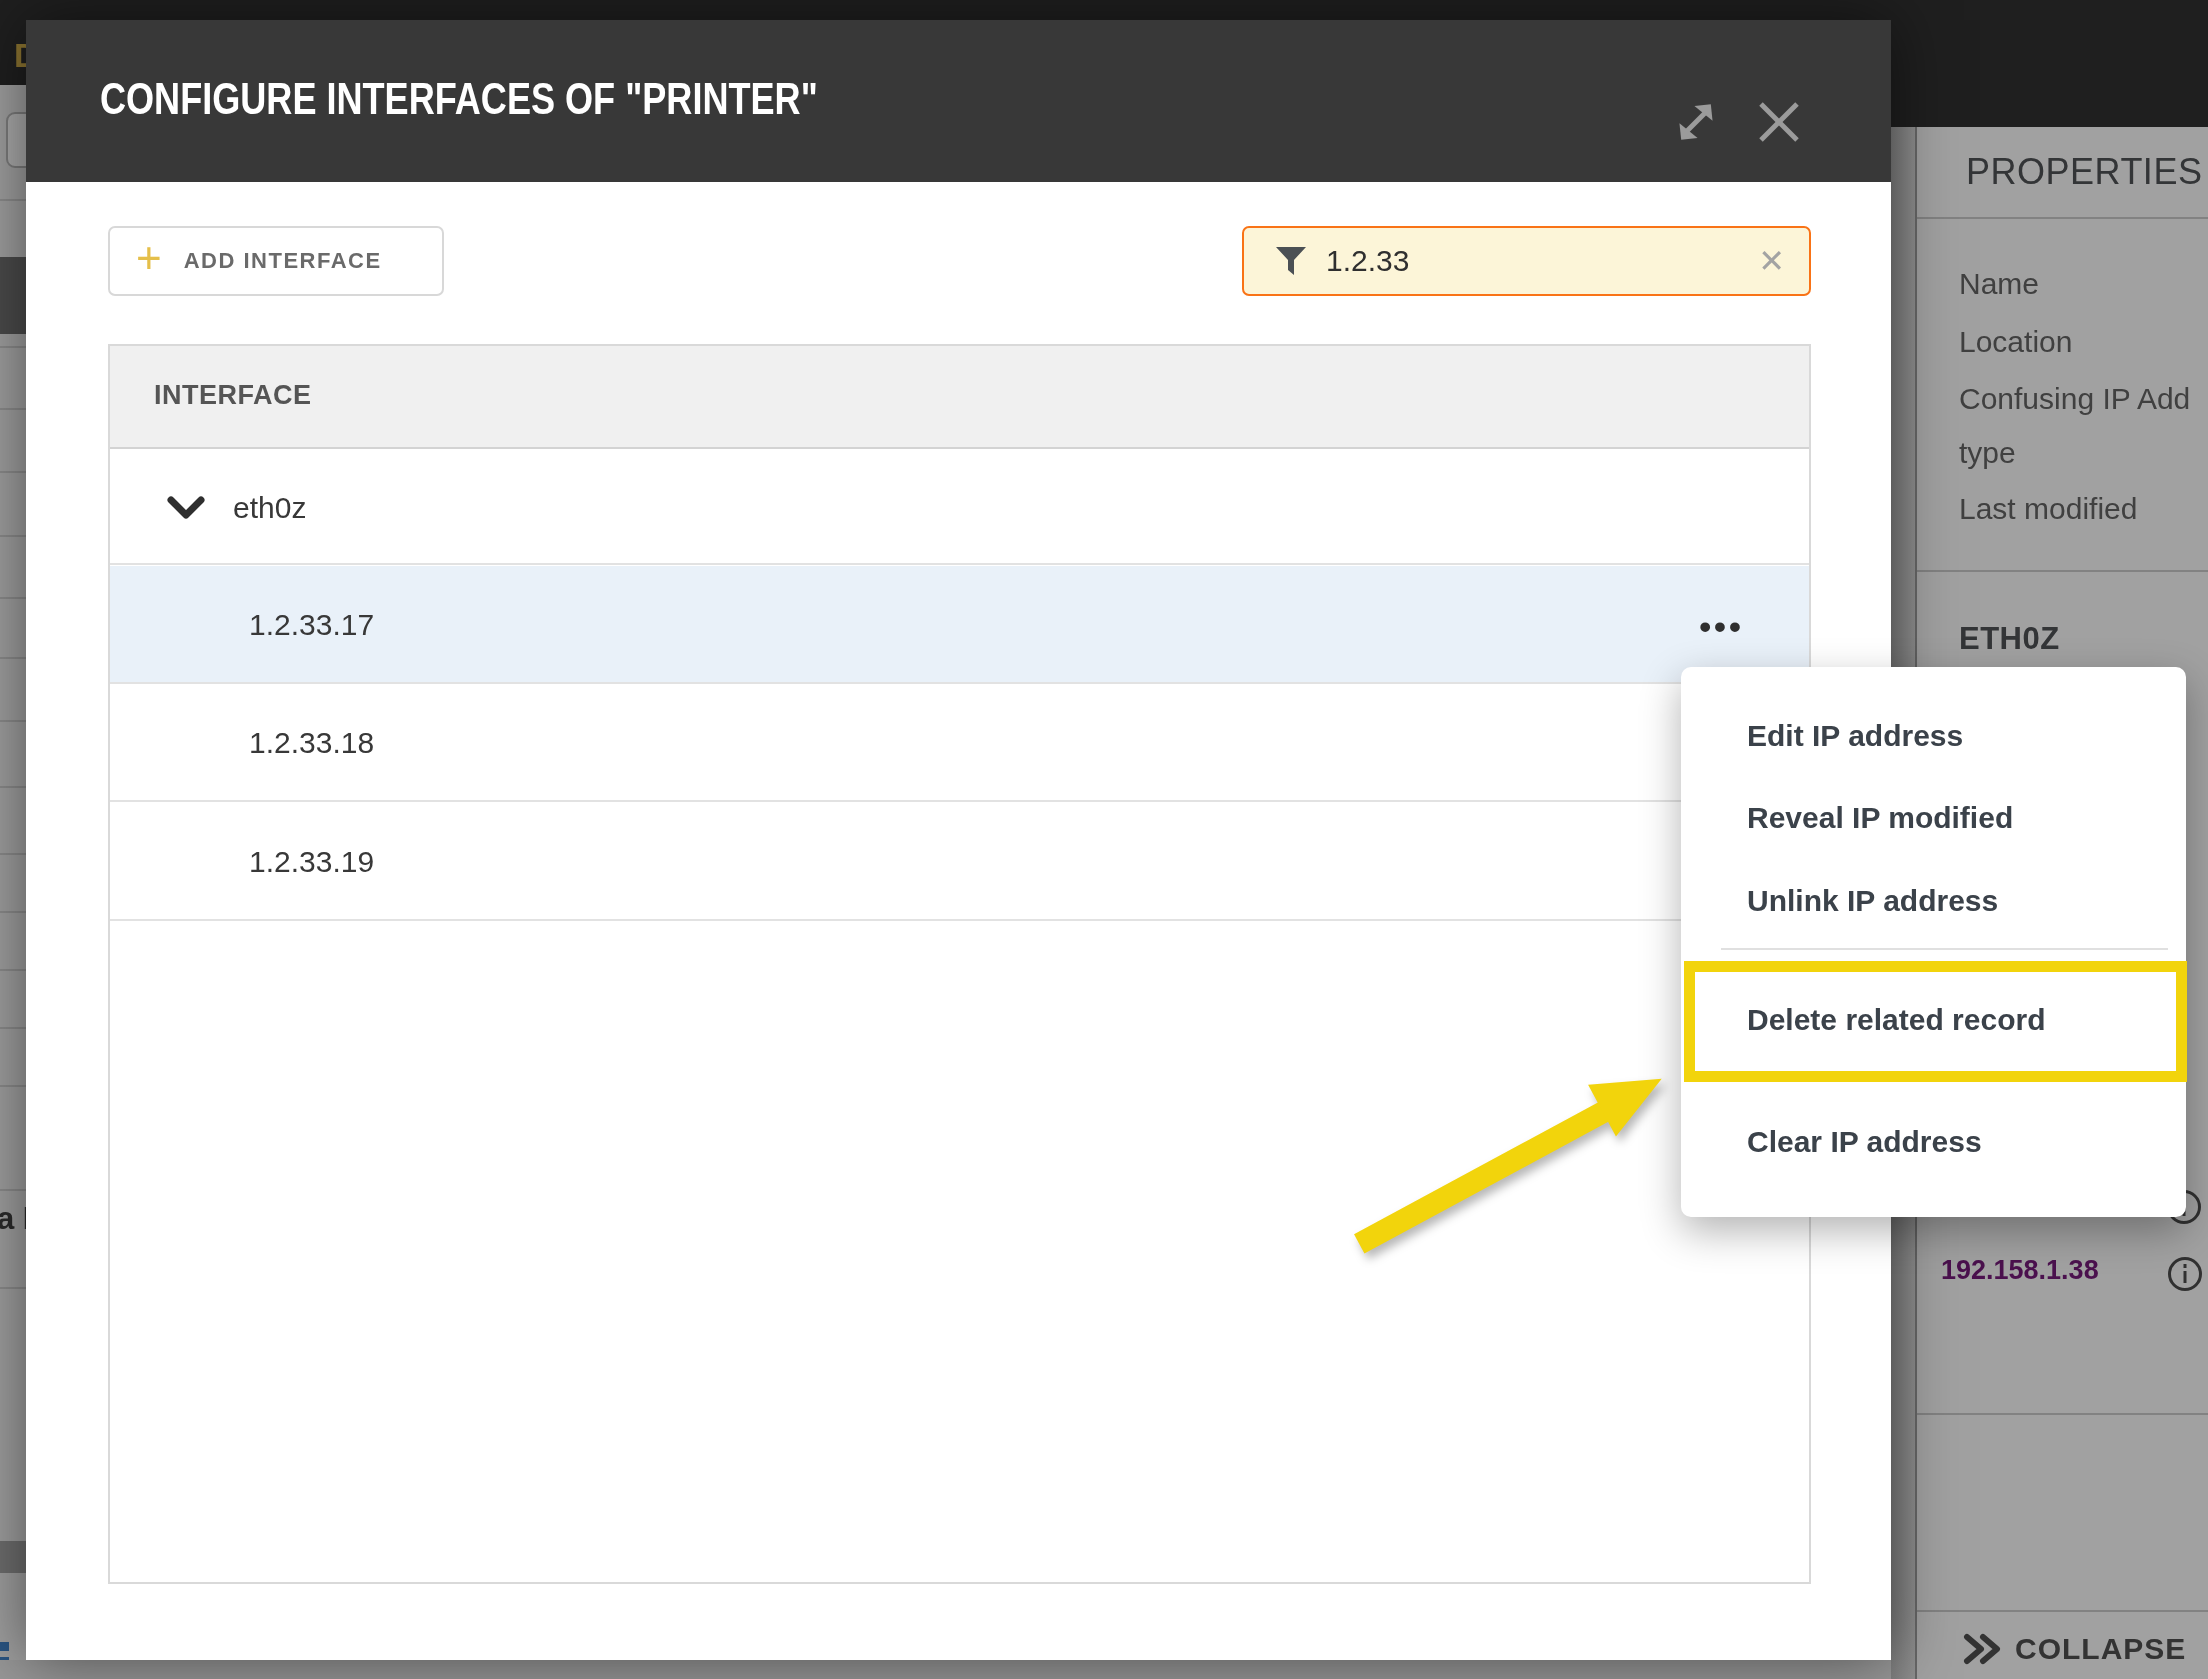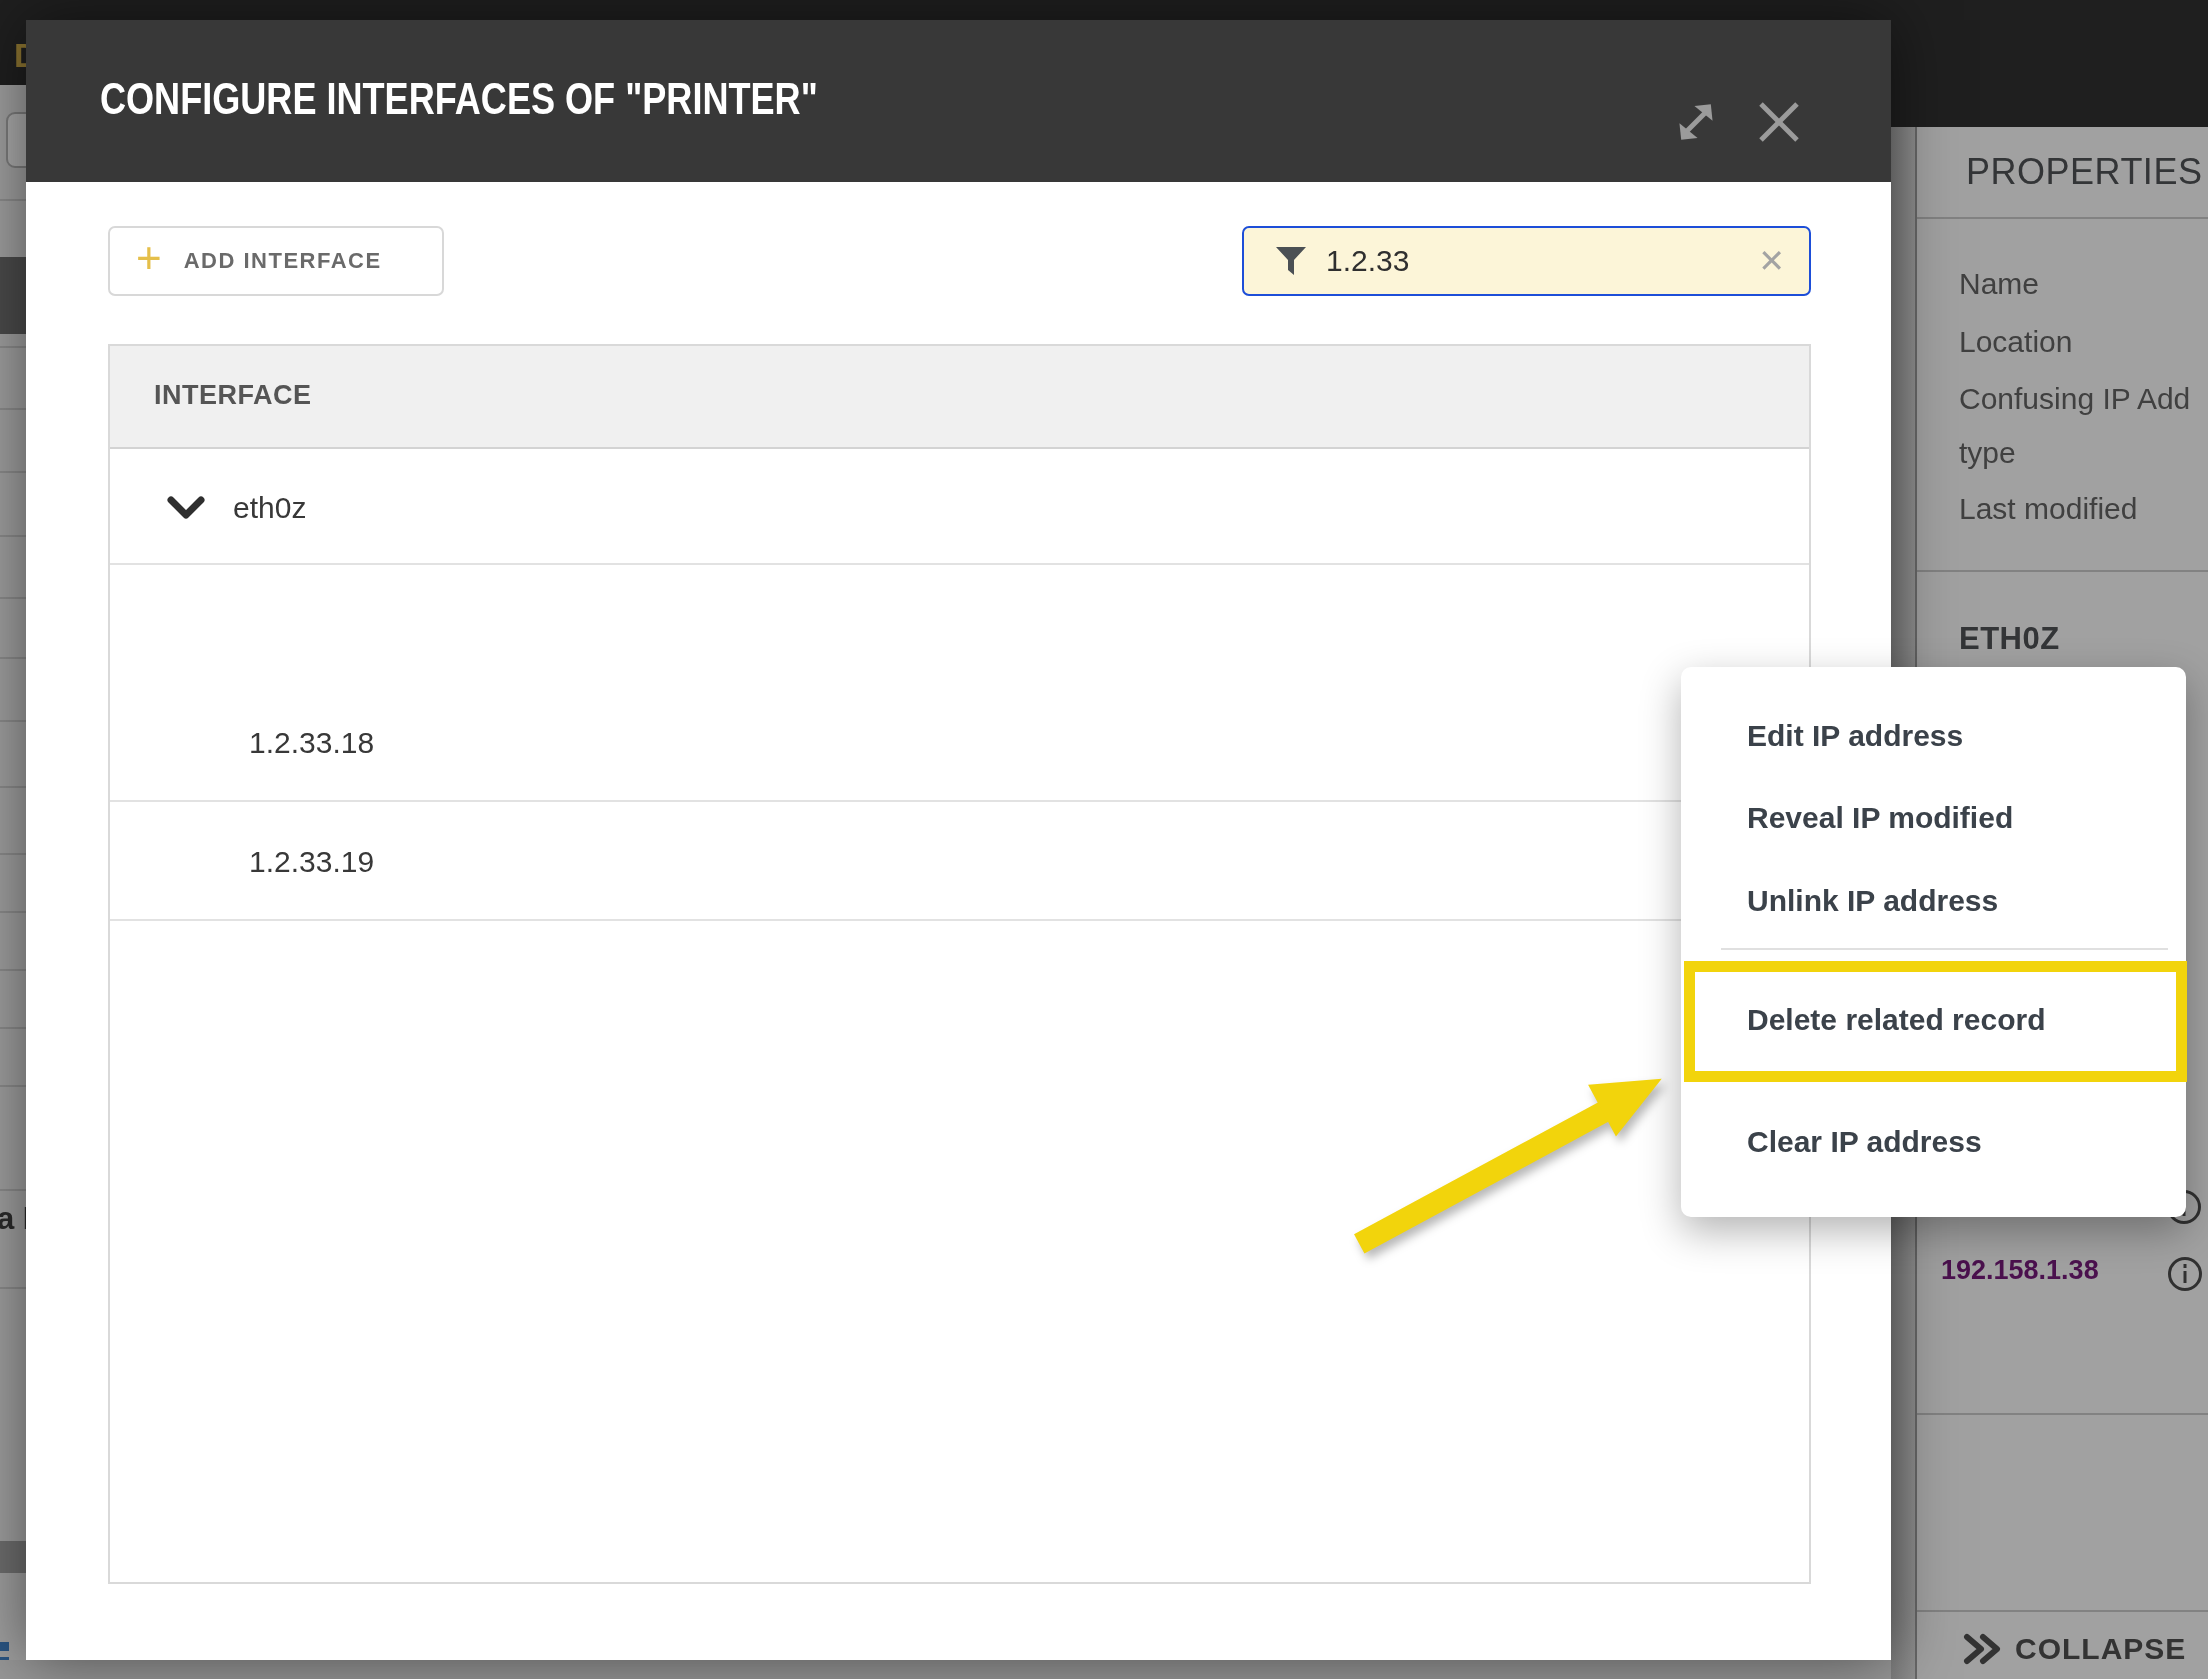--- a/index.html
+++ b/index.html
@@ -40,21 +40,21 @@
   
   .modal{ position:absolute; left:26px; top:20px; width:1865px; height:1640px; z-index:20; background:#ffffff; box-shadow:0 0 60px rgba(0,0,0,0.5); }
   .m-titlebar{ position:absolute; left:0; top:0; width:1865px; height:162px; background:#383838; }
   .m-title{ position:absolute; left:74px; top:54px; font-size:44px; font-weight:700; color:#ffffff; white-space:nowrap; transform:scaleX(0.82); transform-origin:left center; letter-spacing:0; }
   .m-iconbtn{ position:absolute; top:76px; width:52px; height:52px; background:none; border:none; cursor:pointer; }
 
   .add-btn{ position:absolute; left:82px; top:206px; width:336px; height:70px; background:#fff; border:2px solid #d8d8d8; border-radius:7px; cursor:pointer; display:flex; align-items:center; gap:22px; padding-left:26px; }
   .add-btn .plus{ font-size:44px; font-weight:400; color:#e5bf4a; line-height:40px; margin-top:-6px; }
   .add-btn .albl{ font-size:22px; font-weight:600; color:#6a6a6a; letter-spacing:1.5px; }
 
-  .filter-box{ position:absolute; left:1216px; top:206px; width:569px; height:70px; background:#fcf5d8; border:2px solid #1d4ed8; border-radius:7px; display:flex; align-items:center; }
+  .filter-box{ position:absolute; left:1216px; top:206px; width:569px; height:70px; background:#fcf5d8; border:2px solid #f97316; border-radius:7px; display:flex; align-items:center; }
   .filter-box input{ flex:1; height:100%; border:none; background:transparent; outline:none; font-size:30px; color:#2f2f2f; font-family:inherit; padding-left:18px; }
   .filter-funnel{ margin-left:30px; flex:0 0 auto; }
   .filter-clear{ flex:0 0 auto; margin-right:24px; font-size:32px; color:#a3a3a3; background:none; border:none; cursor:pointer; line-height:1; }
 
   .table{ position:absolute; left:82px; top:324px; width:1703px; height:1240px; border:2px solid #d9d9d9; background:#fff; }
   .t-header{ position:absolute; left:0; top:0; width:100%; height:103px; background:#f0f0f0; border-bottom:2px solid #d3d3d3; }
   .t-header .hlbl{ position:absolute; left:44px; top:34px; font-size:27px; font-weight:700; color:#555; letter-spacing:0.5px; }
   .t-row{ position:absolute; left:0; width:100%; border-bottom:2px solid #e2e2e2; background:#fff; cursor:pointer; }
   .t-row.selected{ background:#e9f1f9; }
   .t-row .rtext{ position:absolute; font-size:30px; color:#383838; white-space:nowrap; }
@@ -182,20 +182,24 @@
         <div class="hlbl">INTERFACE</div>
       </div>
 
       <div class="t-row" style="top:105px; height:114px">
         <svg class="t-chevron" width="42" height="26" viewBox="0 0 42 26">
           <polyline points="6,5 21,20 36,5" fill="none" stroke="#2f2f2f" stroke-width="7" stroke-linecap="round" stroke-linejoin="round"></polyline>
         </svg>
         <span class="rtext" style="left:123px; top:40px">eth0z</span>
       </div>
 
+      <div class="t-row selected" style="top:220px; height:118px">
+        <span class="rtext" style="left:139px; top:42px">1.2.33.17</span>
+        <button class="ellipsis-btn">•••</button>
+      </div>
       <div class="t-row" style="top:338px; height:118px">
         <span class="rtext" style="left:139px; top:42px">1.2.33.18</span>
       </div>
       <div class="t-row" style="top:457px; height:118px">
         <span class="rtext" style="left:139px; top:42px">1.2.33.19</span>
       </div>
     </div>
   </div>
 
   <div class="ctx">

